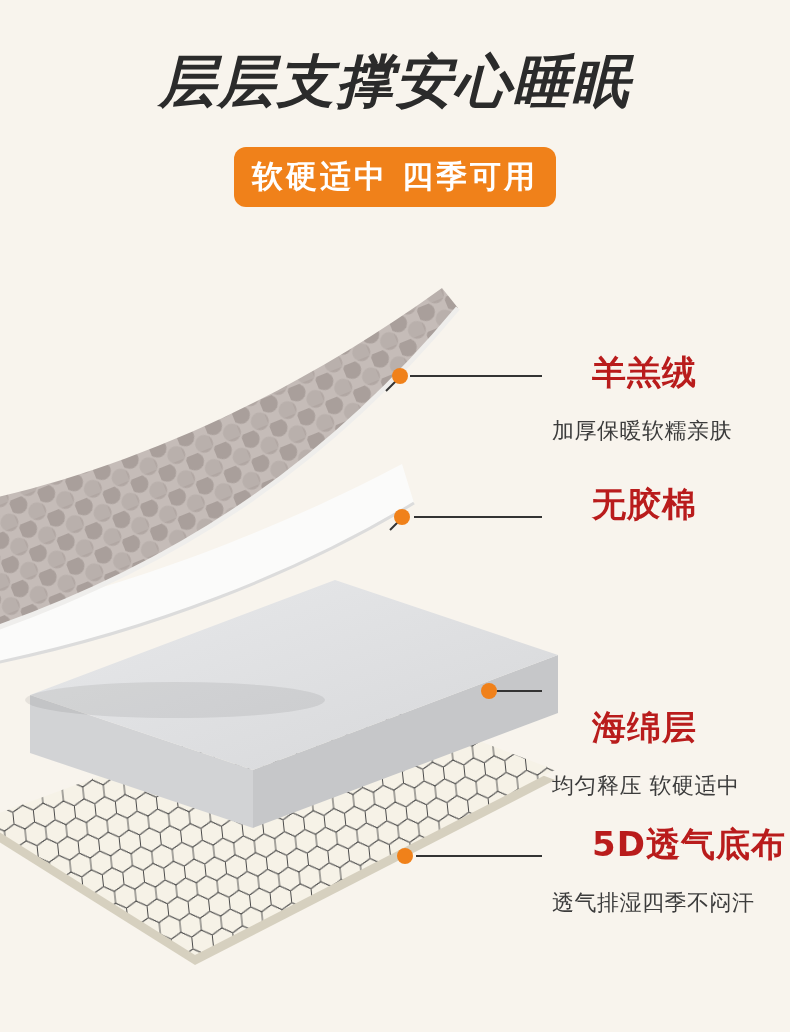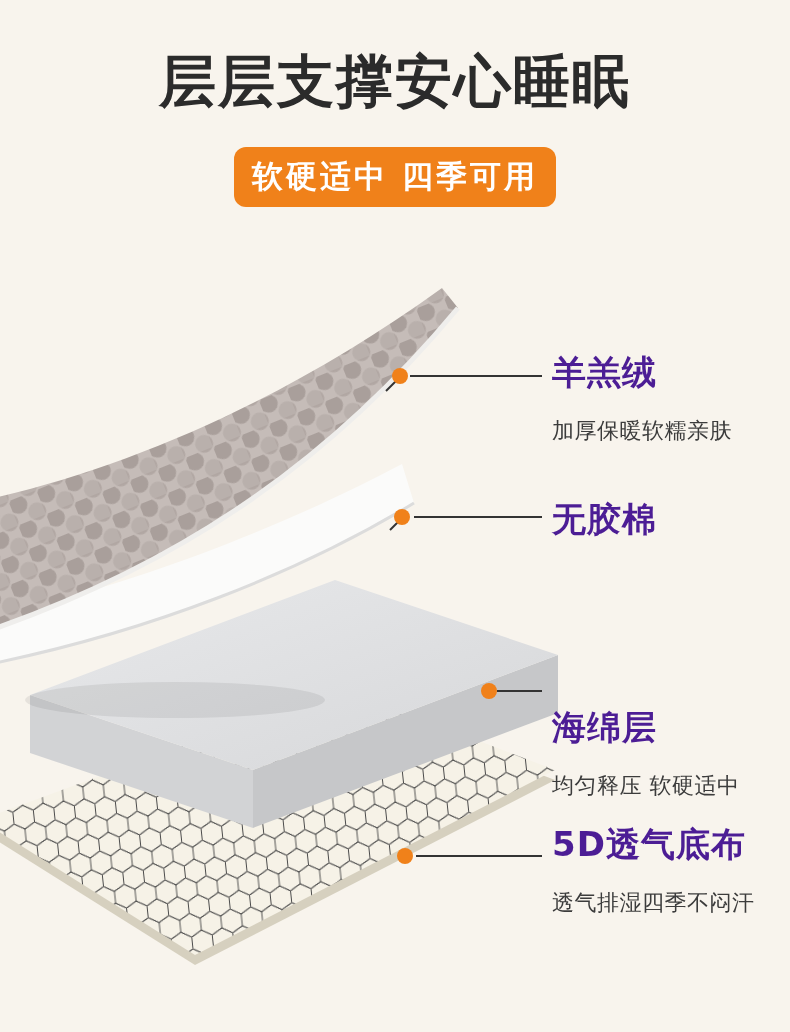--- a/index.html
+++ b/index.html
@@ -9,33 +9,34 @@
     background: var(--bg, #f8f4ed);
   }
   .page {
     position:relative; width:790px; height:1032px; overflow:hidden;
     background: var(--bg, #f8f4ed);
   }
   .title {
     text-align:center; padding-top:44px;
     font-size:57px; font-weight:900; letter-spacing:2px;
     color: var(--title, #2b2b2b);
+    font-style: italic;
   }
   .badge-wrap { text-align:center; margin-top:26px; }
   .badge {
     display:inline-block;
     background: var(--accent, #f0811a);
     color:#ffffff; font-size:31px; font-weight:700;
     padding:9px 18px; border-radius:12px; letter-spacing:3px;
   }
   svg.illustration { position:absolute; left:0; top:0; width:790px; height:1032px; }
   .callout { position:absolute; left:552px; width:236px; }
-  .callout-title { font-size:34px; font-weight:800; color:#4c1d95; letter-spacing:1px; }
+  .callout-title { font-size:34px; font-weight:800; color:#b91c1c; letter-spacing:1px;margin-left:40px; }
   .callout-desc  { font-size:22px; color: var(--text, #3c3c3c); margin-top:20px; letter-spacing:0.5px; }
-  .c1 { top:350px; } .c2 { top:497px; } .c3 { top:705px; } .c4 { top:822px; }
+  .c1 { top:350px; } .c2 { top:482px; } .c3 { top:705px; } .c4 { top:822px; }
 </style>
 </head>
 <body>
 
 <div class="page">
 
   <h1 class="title">层层支撑安心睡眠</h1>
 
   <div class="badge-wrap">
     <span class="badge">软硬适中 四季可用</span>

